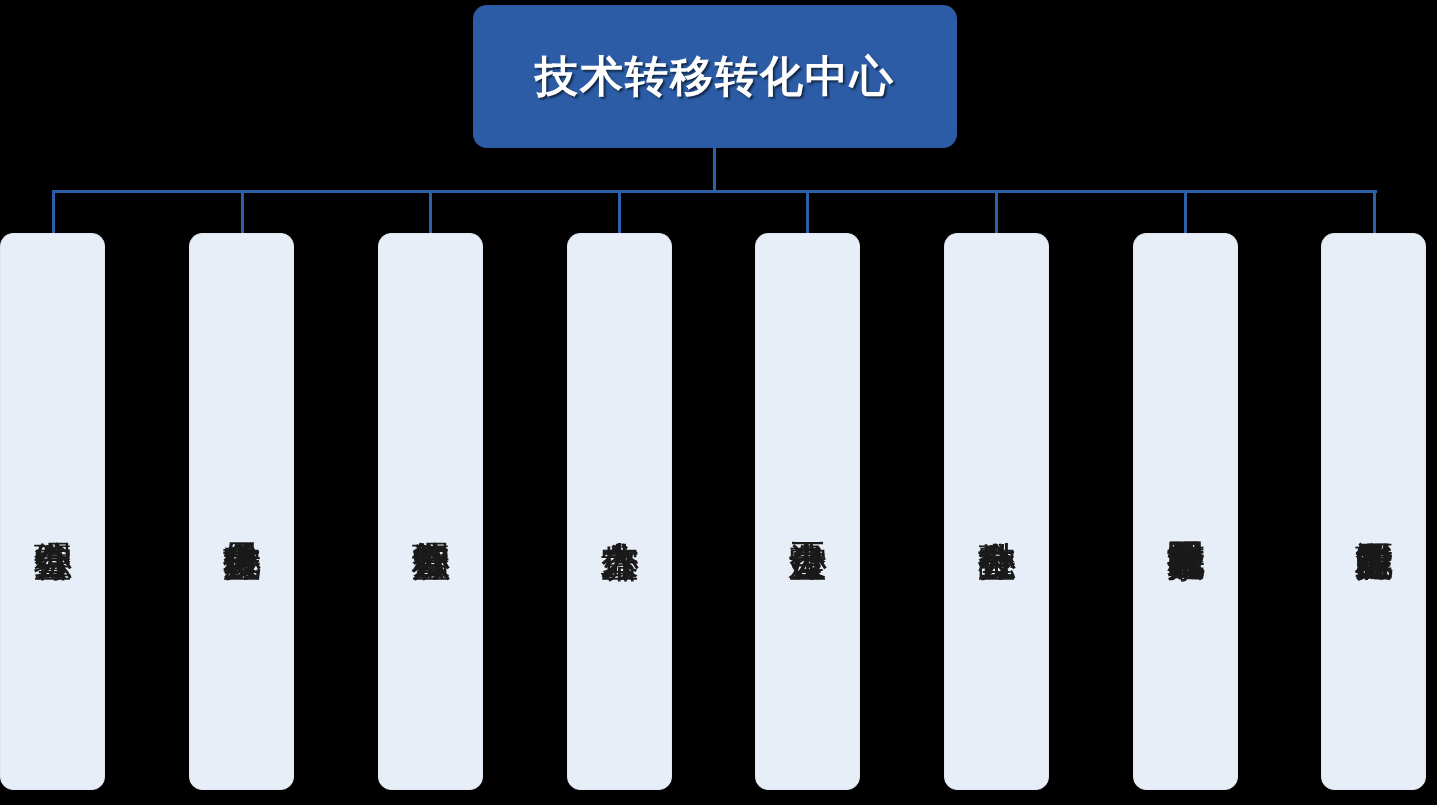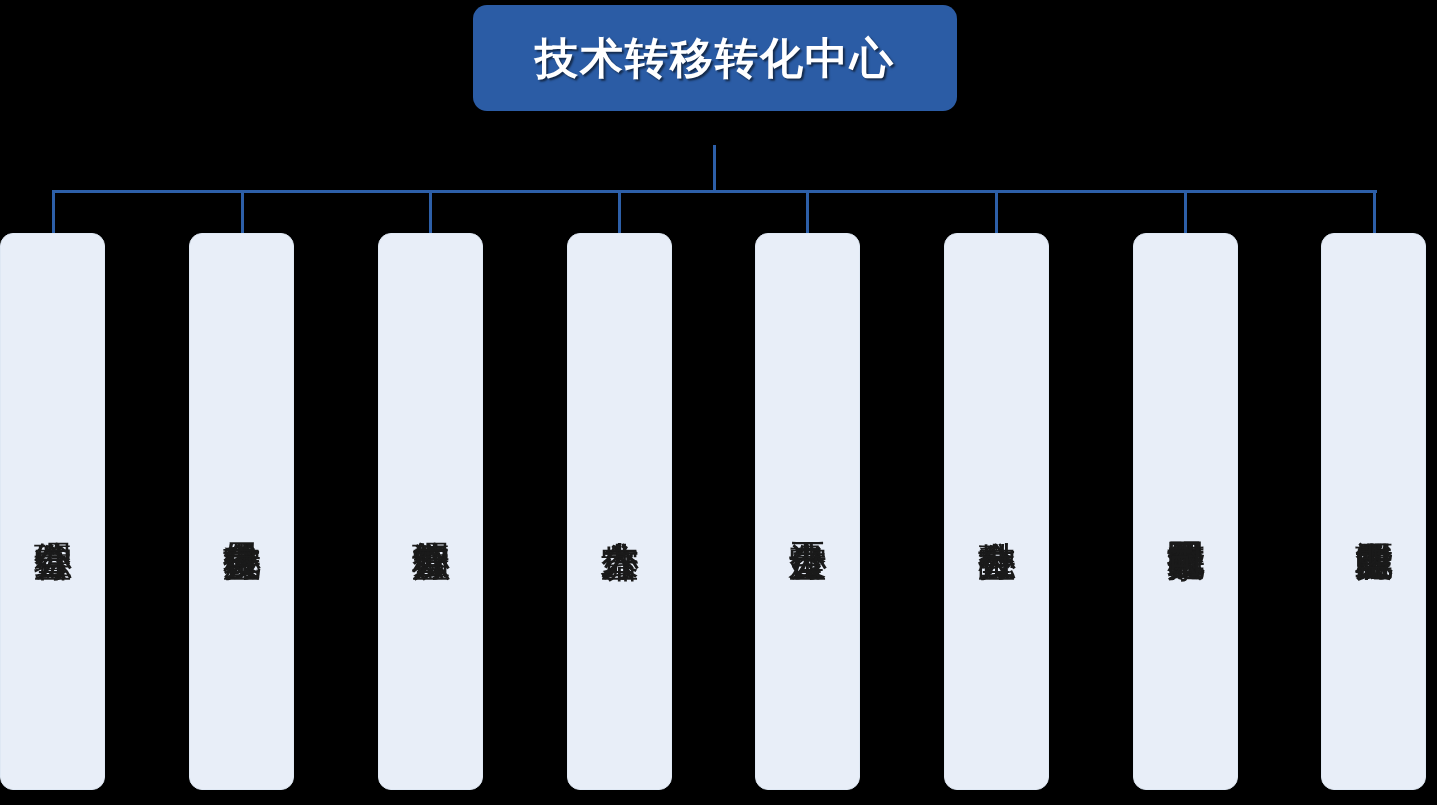--- a/index.html
+++ b/index.html
@@ -19,21 +19,21 @@
     height: 805px;
     background: #000000;
   }
 
   
   .root-node {
     position: absolute;
     left: 473px;
     top: 5px;
     width: 484px;
-    height: 106px;
+    height: 143px;
     background: #2b5ca5;
     border-radius: 14px;
     display: flex;
     align-items: center;
     justify-content: center;
     box-sizing: border-box;
   }
   .root-label {
     color: #ffffff;
     font-size: 43px;

